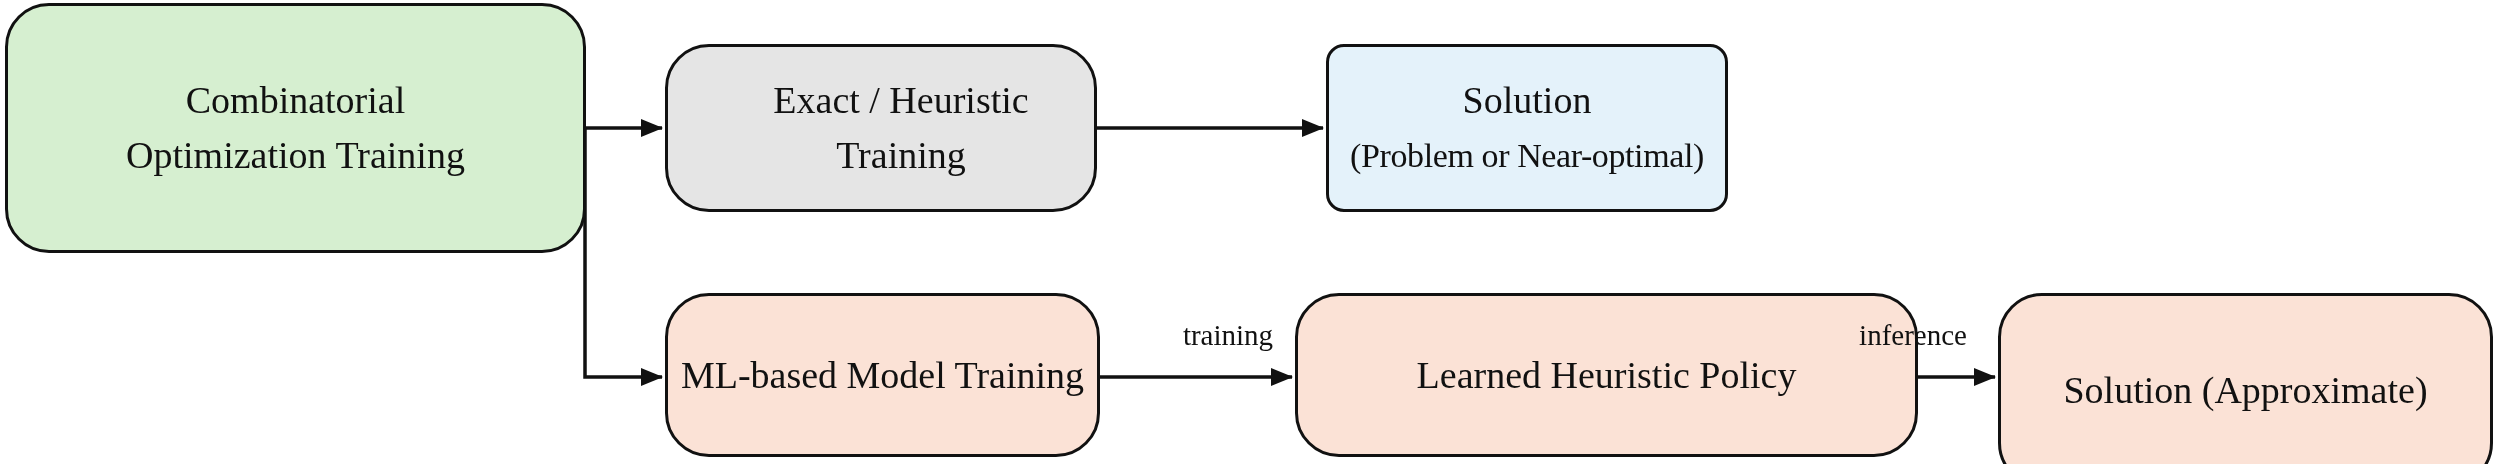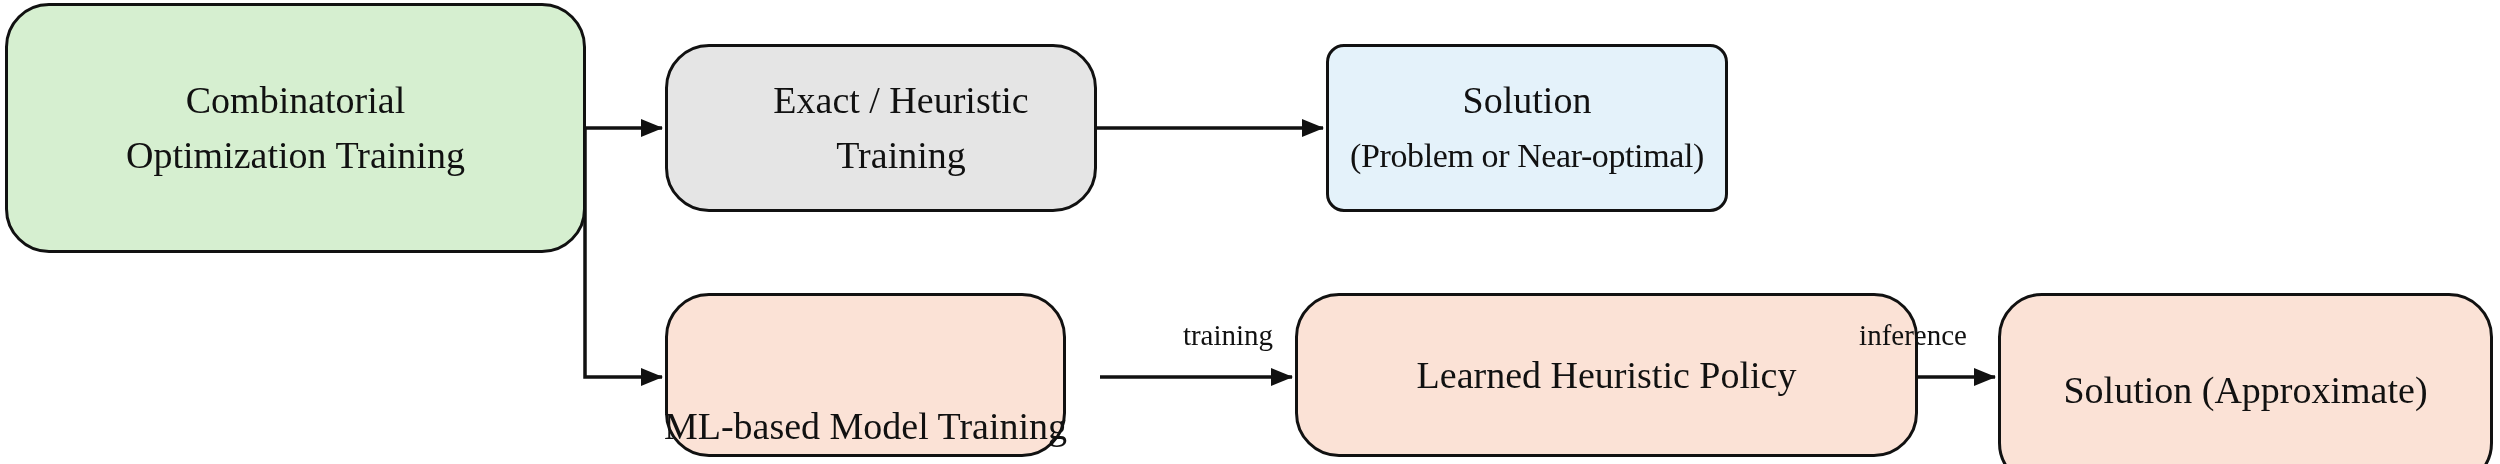--- a/index.html
+++ b/index.html
@@ -38,21 +38,21 @@
     text-align: center;
     font-size: 38px;
     line-height: 55px;
     font-weight: 500;
     white-space: nowrap;
   }
   .node--problem        { left: 5px;    top: 3px;   width: 581px; height: 250px; }
   .node--exact          { left: 665px;  top: 44px;  width: 432px; height: 168px; }
   .node--solution-top   { left: 1326px; top: 44px;  width: 402px; height: 168px; }
   .node--solution-top .line2 { font-size: 34px; letter-spacing: -0.4px; }
-  .node--ml             { left: 665px;  top: 293px; width: 401px; height: 164px; justify-content: flex-end; }
+  .node--ml             { left: 665px;  top: 293px; width: 435px; height: 164px; }
   .node--policy         { left: 1295px; top: 293px; width: 623px; height: 164px; }
   .node--solution-bot   { left: 1998px; top: 293px; width: 495px; height: 194px; }
   .edge-label {
     position: absolute;
     transform: translateX(-50%);
     font-size: 29px;
     line-height: 30px;
     top: 320px;
     white-space: nowrap;
   }

